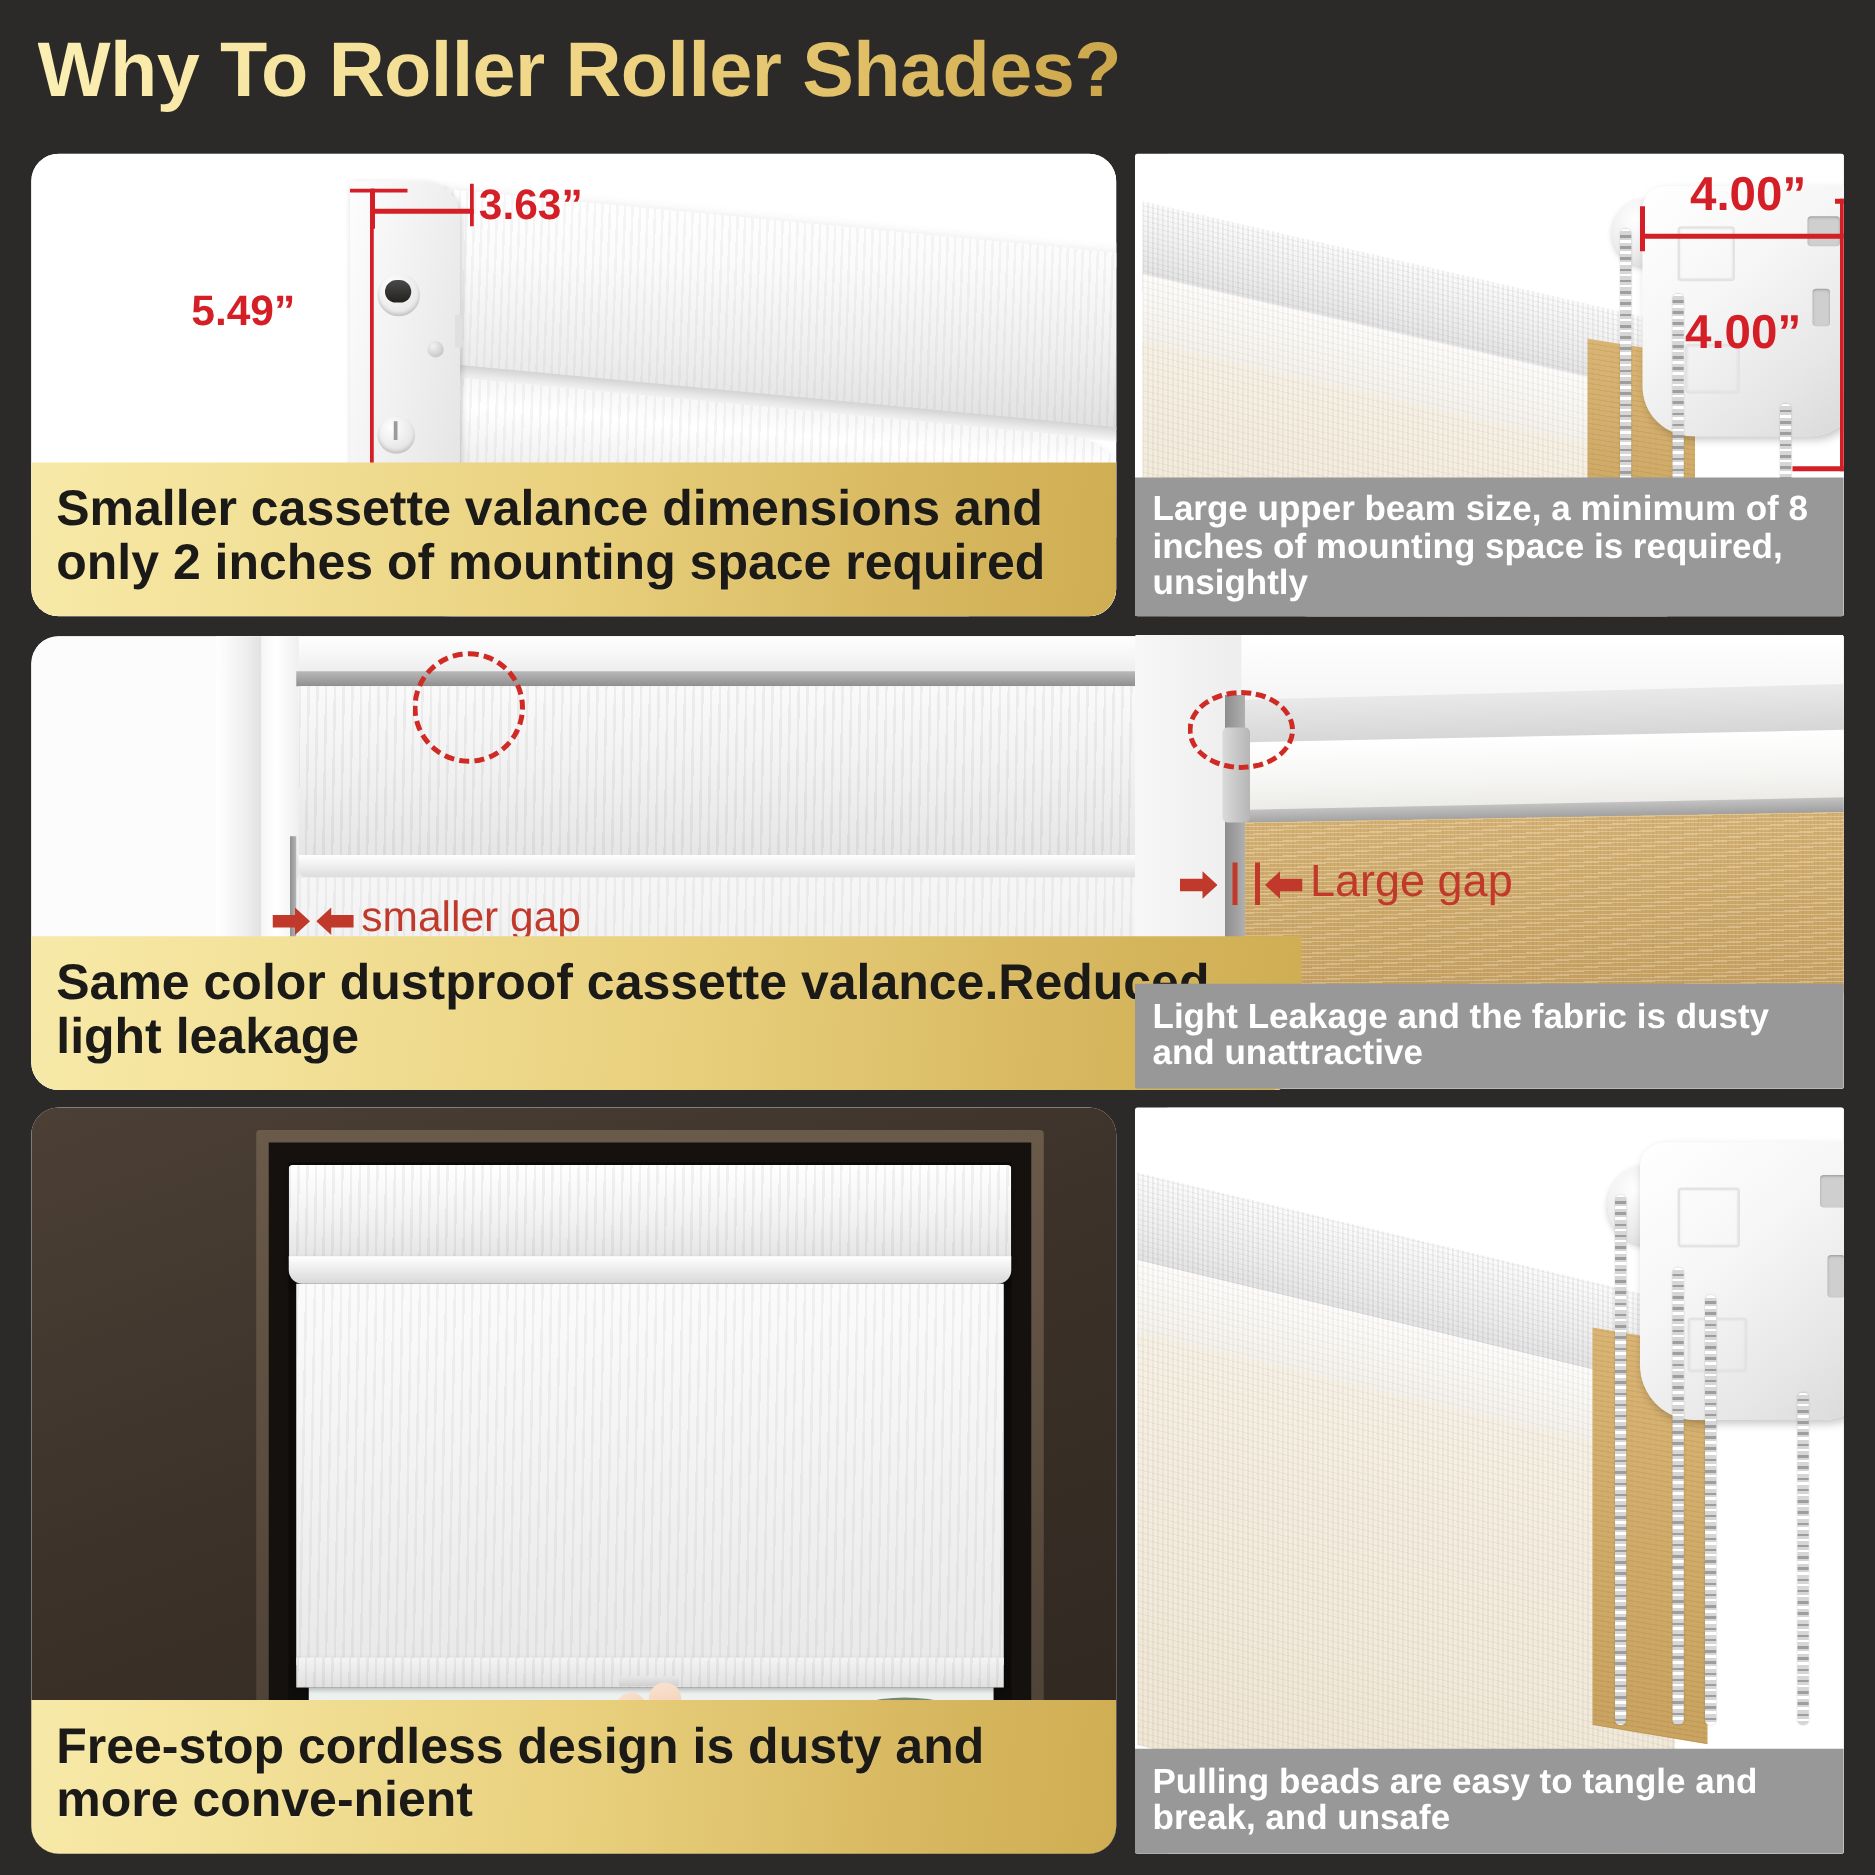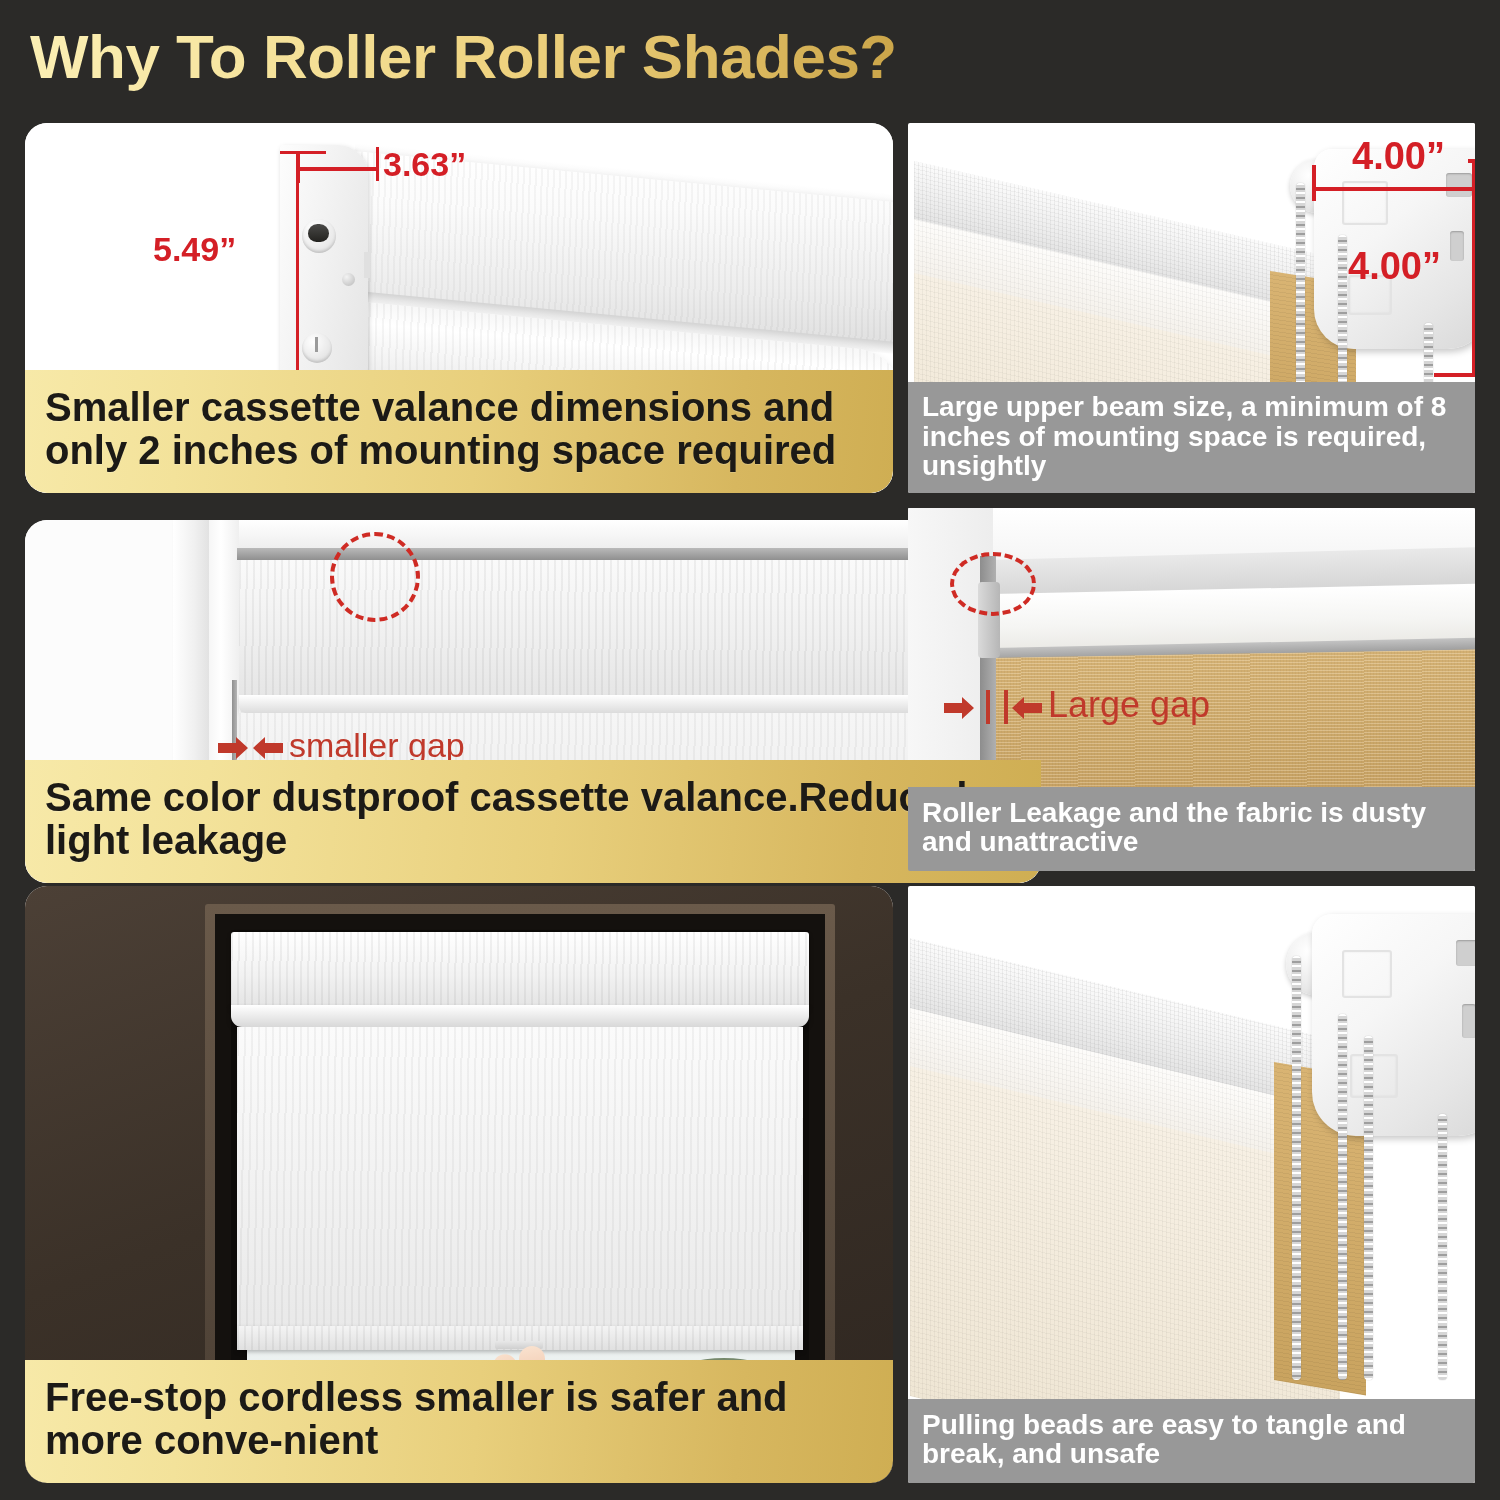--- a/index.html
+++ b/index.html
@@ -26,21 +26,21 @@
   }
 
   
   .panel{position:absolute;overflow:hidden;background:#ffffff;}
   .panel.left{border-radius:22px;}
   .panel.right{border-radius:2px;}
 
   
   #panel-1{left:25px;  top:123px;  width:868px;  height:370px;}
   #panel-2{left:908px; top:123px;  width:567px;  height:370px;}
-  #panel-3{left:25px;  top:520px;  width:1016px;  height:363px;}
+  #panel-3{left:25px;  top:509px;  width:1016px;  height:363px;}
   #panel-4{left:908px; top:508px;  width:567px;  height:363px;}
   #panel-5{left:25px;  top:886px;  width:868px;  height:597px;}
   #panel-6{left:908px; top:886px;  width:567px;  height:597px;}
 
   .photo{position:absolute;left:0;top:0;width:100%;height:100%;}
 
   
   .caption{
     position:absolute;left:0;bottom:0;width:100%;
     box-sizing:border-box;
@@ -520,21 +520,21 @@
     <svg style="position:absolute;left:36px;top:188px;" width="30" height="24" viewBox="0 0 30 24">
       <polygon points="0,7 18,7 18,1 30,12 18,23 18,17 0,17" fill="#c0392b"></polygon>
     </svg>
     <div class="dim-line" style="left:78px;top:182px;width:4px;height:34px;background:#c0392b;"></div>
     <div class="dim-line" style="left:96px;top:182px;width:4px;height:34px;background:#c0392b;"></div>
     <svg style="position:absolute;left:104px;top:188px;" width="30" height="24" viewBox="0 0 30 24">
       <polygon points="30,7 12,7 12,1 0,12 12,23 12,17 30,17" fill="#c0392b"></polygon>
     </svg>
     <div class="gap-text" style="left:140px;top:176px;font-size:36px;">Large gap</div>
   </div>
-  <div class="caption gray">Roller Leakage and the fabric is dusty and unattractive</div>
+  <div class="caption gray">Light Leakage and the fabric is dusty and unattractive</div>
 </div>
 
 <div class="panel left" id="panel-5">
   <div class="photo">
     <div class="p5-room"></div>
     <div class="p5-recess"></div>
     <div class="p5-recess-in"></div>
     <div class="p5-reveal"></div>
 
     <div class="p5-glass">
@@ -554,21 +554,21 @@
 
     <div class="p5-hand">
       <div class="arm"></div>
       <div class="palm"></div>
       <div class="thumb"></div>
       <div class="fing"></div>
     </div>
 
     <div class="p5-sill"></div>
   </div>
-  <div class="caption gold">Free-stop cordless smaller is safer and more conve-nient</div>
+  <div class="caption gold">Free-stop cordless design is dusty and more conve-nient</div>
 </div>
 
 <div class="panel right" id="panel-6">
   <div class="photo beam-scene">
     <div class="bs-beam" style="left:-24px;top:52px;width:430px;height:86px;transform:skewY(13.5deg);"></div>
     <div class="bs-white-fabric" style="left:-24px;top:122px;width:430px;height:70px;transform:skewY(13.5deg);"></div>
     <div class="bs-cream-fabric" style="left:-24px;top:180px;width:430px;height:330px;transform:skewY(13.5deg);"></div>
     <div class="bs-tan" style="left:340px;top:176px;width:92px;height:318px;transform:skewY(9.5deg);"></div>
 
     <div class="bs-roller" style="left:352px;top:46px;width:64px;height:64px;"></div>

